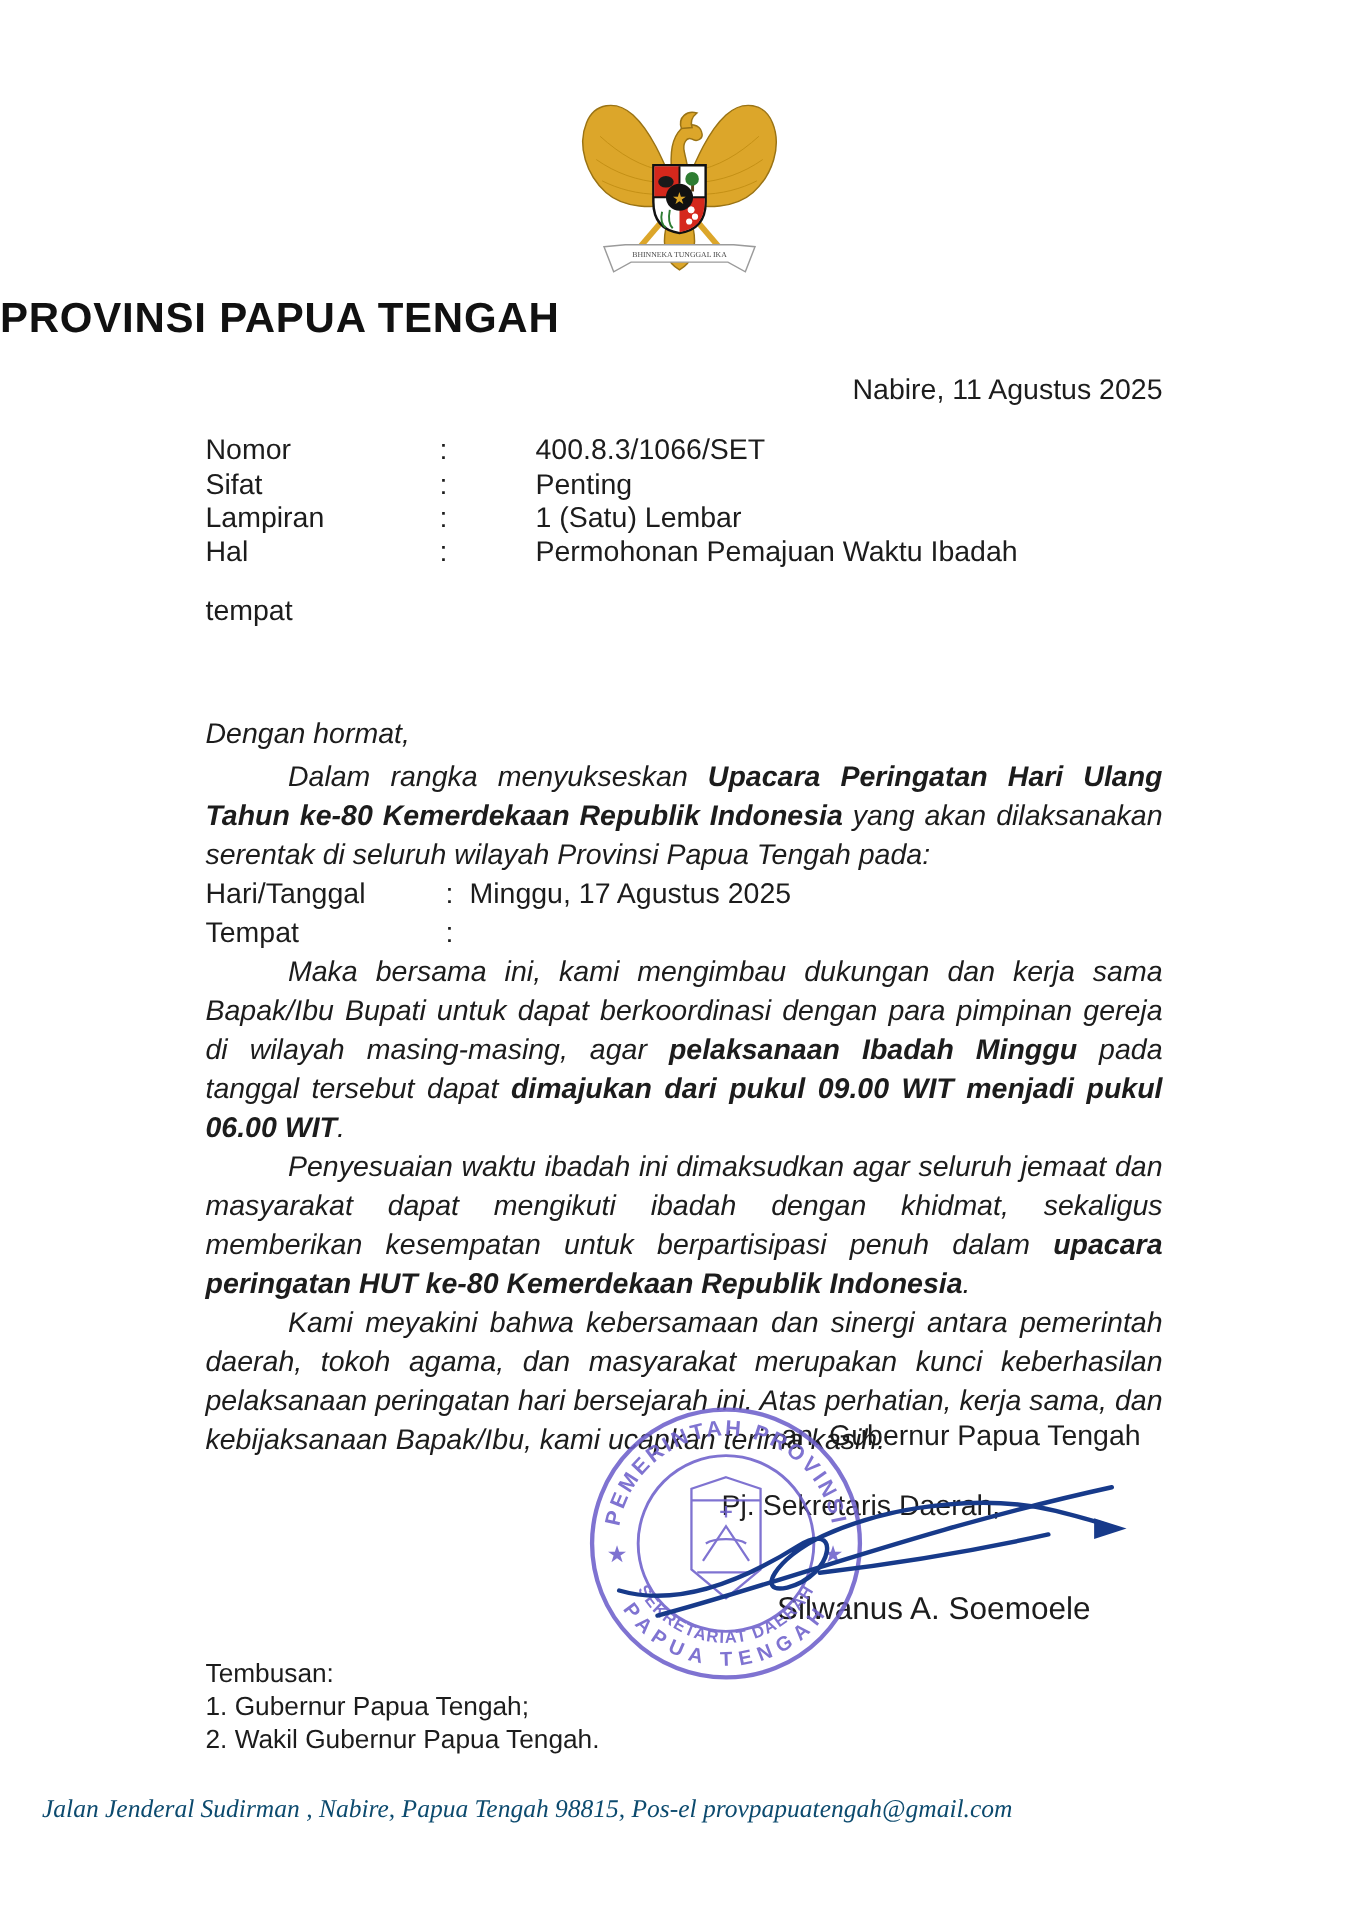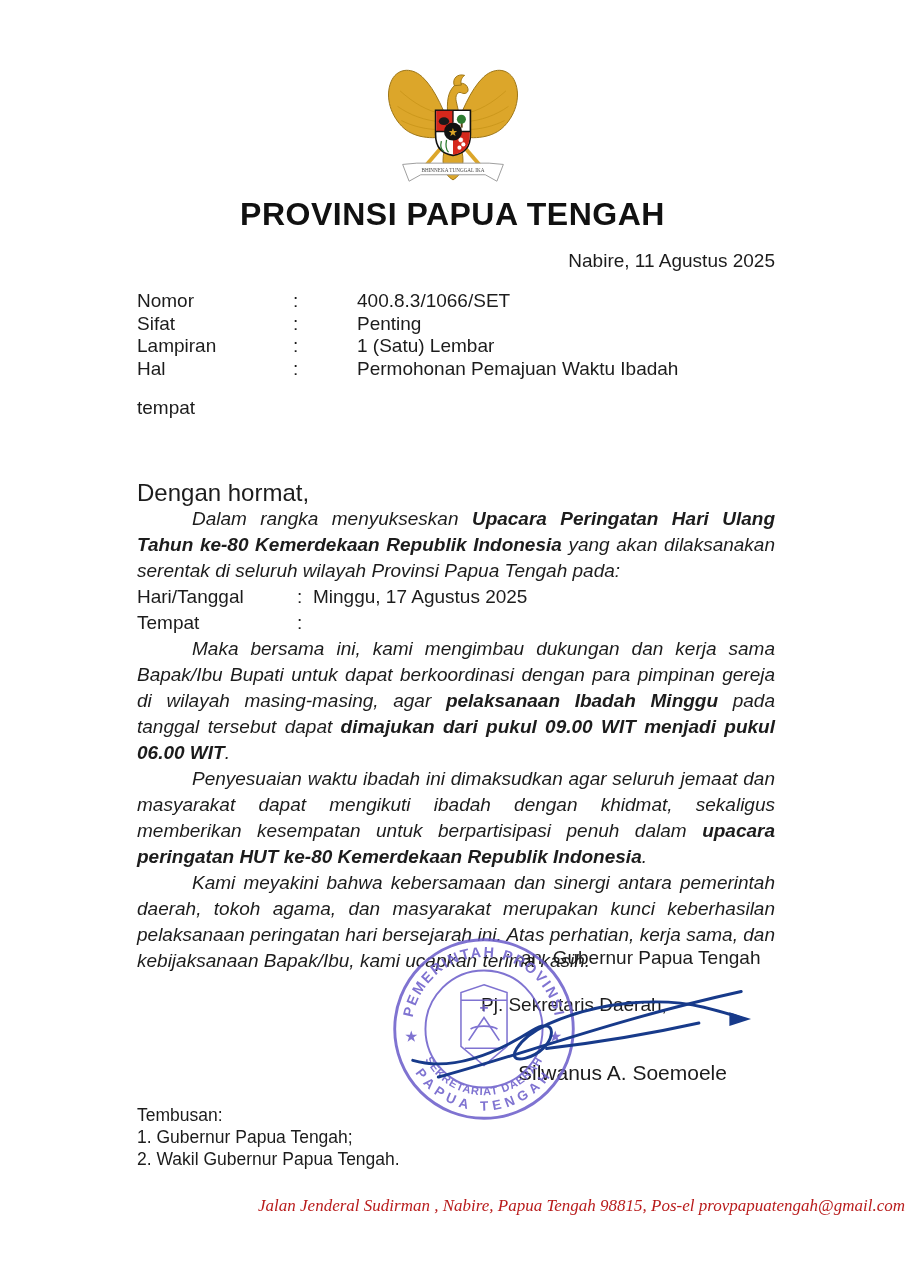--- a/index.html
+++ b/index.html
@@ -3,43 +3,43 @@
 <meta charset="utf-8">
 <style>
   * { margin:0; padding:0; box-sizing:border-box; }
   html,body { background:#ffffff; }
   .page {
     position:relative; width:905px; height:1280px; background:#ffffff;
     font-family:"Liberation Sans", sans-serif; color:#1c1c1c; overflow:hidden;
   }
   .emblem { position:absolute; top:56px; left:50%; transform:translateX(-50%); width:142px; height:142px; }
   .emblem svg { width:100%; height:100%; }
-  .page-title { position:absolute; top:196px; left:0; width:100%; text-align:center;
-    font-size:32px; font-weight:bold; letter-spacing:0.5px; color:#111; }
+  .page-title { position:absolute; top:196px; left:0; width:100%; text-align:left;
+    font-size:28px; font-weight:bold; letter-spacing:0.5px; color:#111; }
   .date-line { position:absolute; top:250px; right:130px; font-size:19px; }
   .meta { position:absolute; top:290px; left:137px; font-size:19px; line-height:22.5px; }
   .mrow { display:flex;gap:48px; }
   .mlabel { width:108px; }
   .msep { width:16px; }
   .addr { position:absolute; top:396px; left:137px; font-size:19px; line-height:24px; }
-  .salutation { position:absolute; top:479px; left:137px; font-size:24px; }
+  .salutation { position:absolute; top:479px; left:137px; font-size:19px;font-style:italic; }
   .body-block { position:absolute; top:506px; left:137px; width:638px; font-size:19px; line-height:26px; }
   .par { text-align:justify; text-indent:55px; margin:0;font-style:italic; }
   .erow { display:flex; }
   .elabel { width:160px; }
   .esep { width:16px; }
   b { font-weight:bold; }
   .sig-intro1 { position:absolute; top:947px; left:521px; font-size:19px; z-index:2; }
   .sig-intro2 { position:absolute; top:973px; left:481px; font-size:19px; z-index:2;margin-top:21px; }
   .sig-name   { position:absolute; top:1061px; left:518px; font-size:21px; z-index:2; }
   .stamp { position:absolute; top:933px; left:388px; width:192px; height:192px; opacity:0.88; z-index:3; }
   .ink   { position:absolute; top:962px; left:398px; width:356px; height:118px; z-index:4; }
   .tembusan { position:absolute; top:1104px; left:137px; font-size:17.5px; line-height:22px; }
-  .footer { position:absolute; top:1196px; left:0; width:100%; text-align:right;
-    font-family:"Liberation Serif", serif; font-style:italic; font-size:17px; color:#b91c1c; }
+  .footer { position:absolute; top:1196px; left:0; width:100%; text-align:left;
+    font-family:"Liberation Serif", serif; font-style:italic; font-size:17px; color:#0c4a6e;padding-left:28px; }
 </style>
 </head>
 <body>
 
 <div class="page">
 
   <div class="emblem">
     <svg viewBox="0 0 220 220">
 
       <g fill="#dca62a" stroke="#9a7314" stroke-width="1.5">

